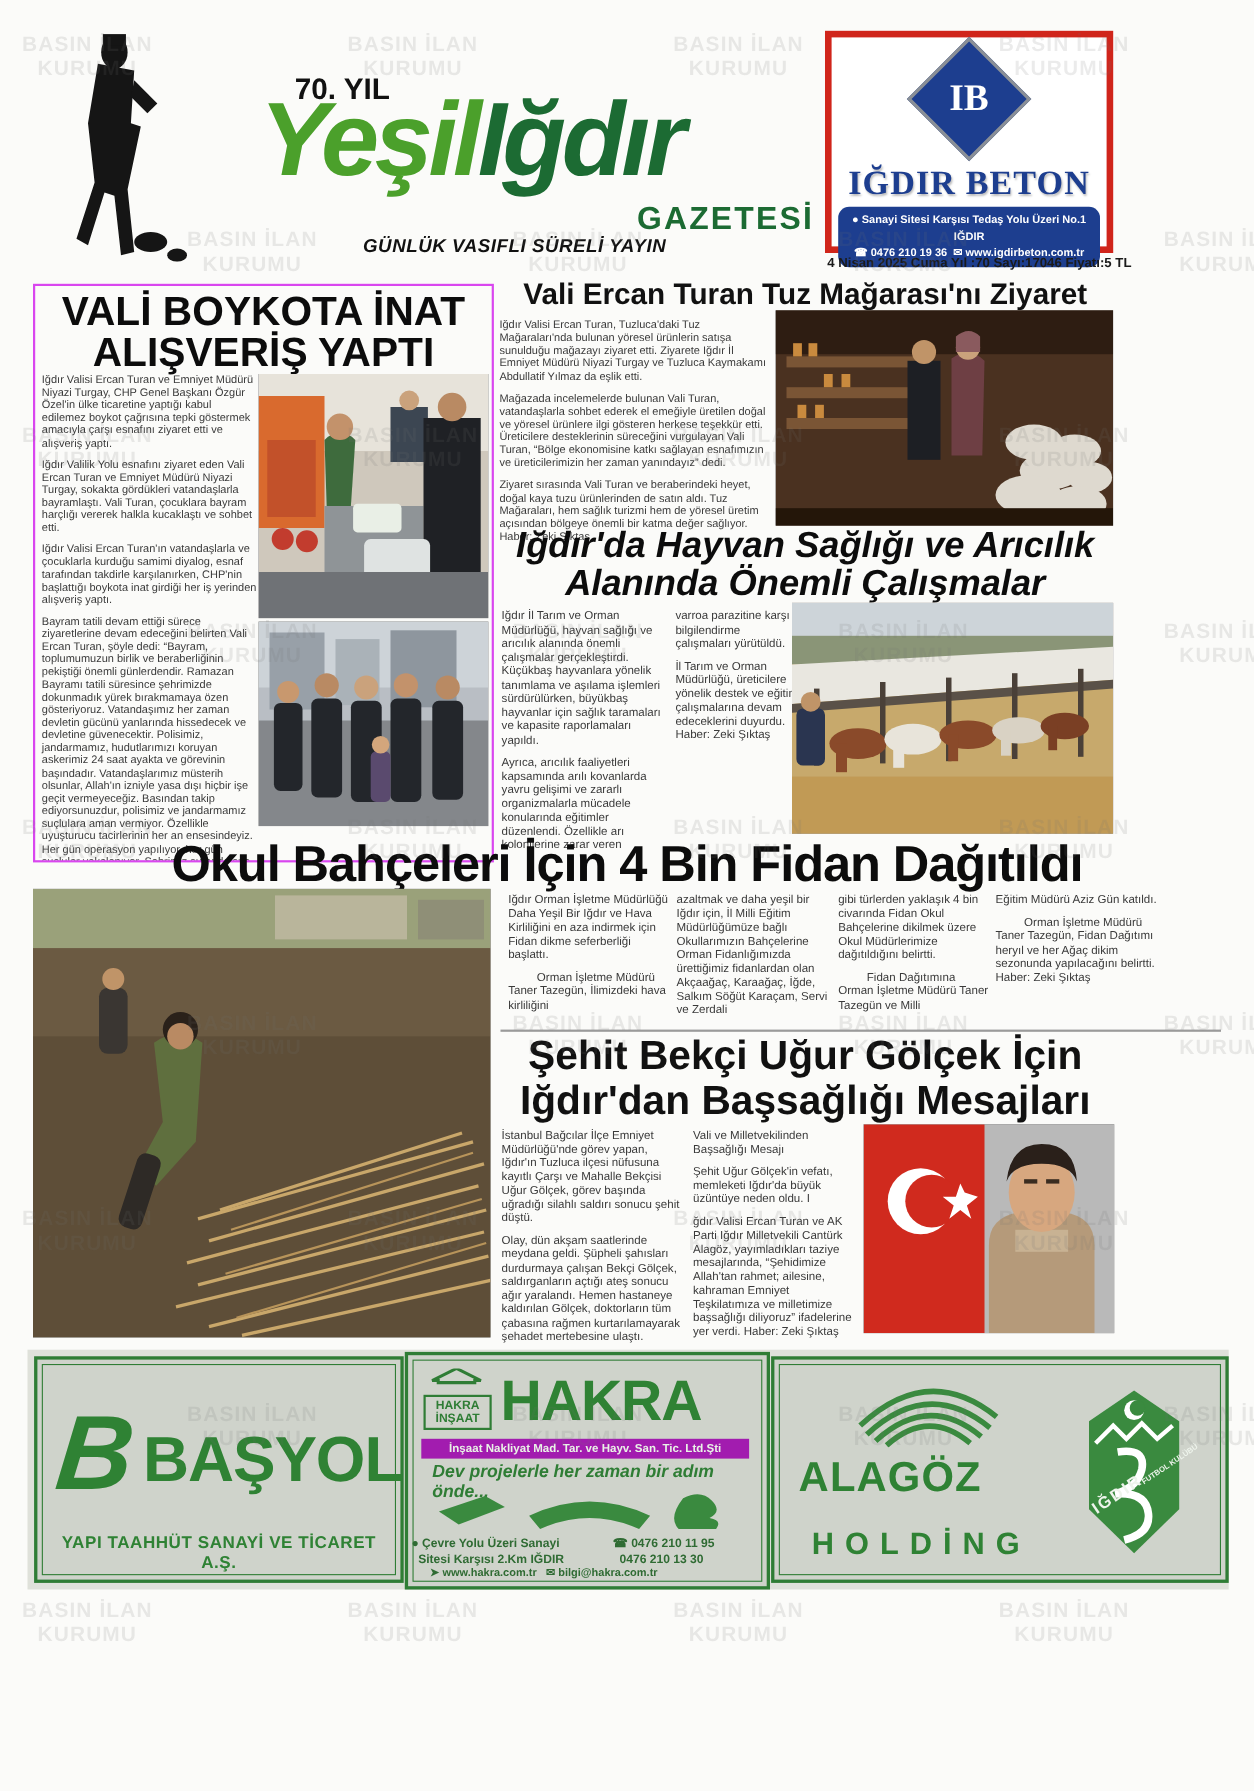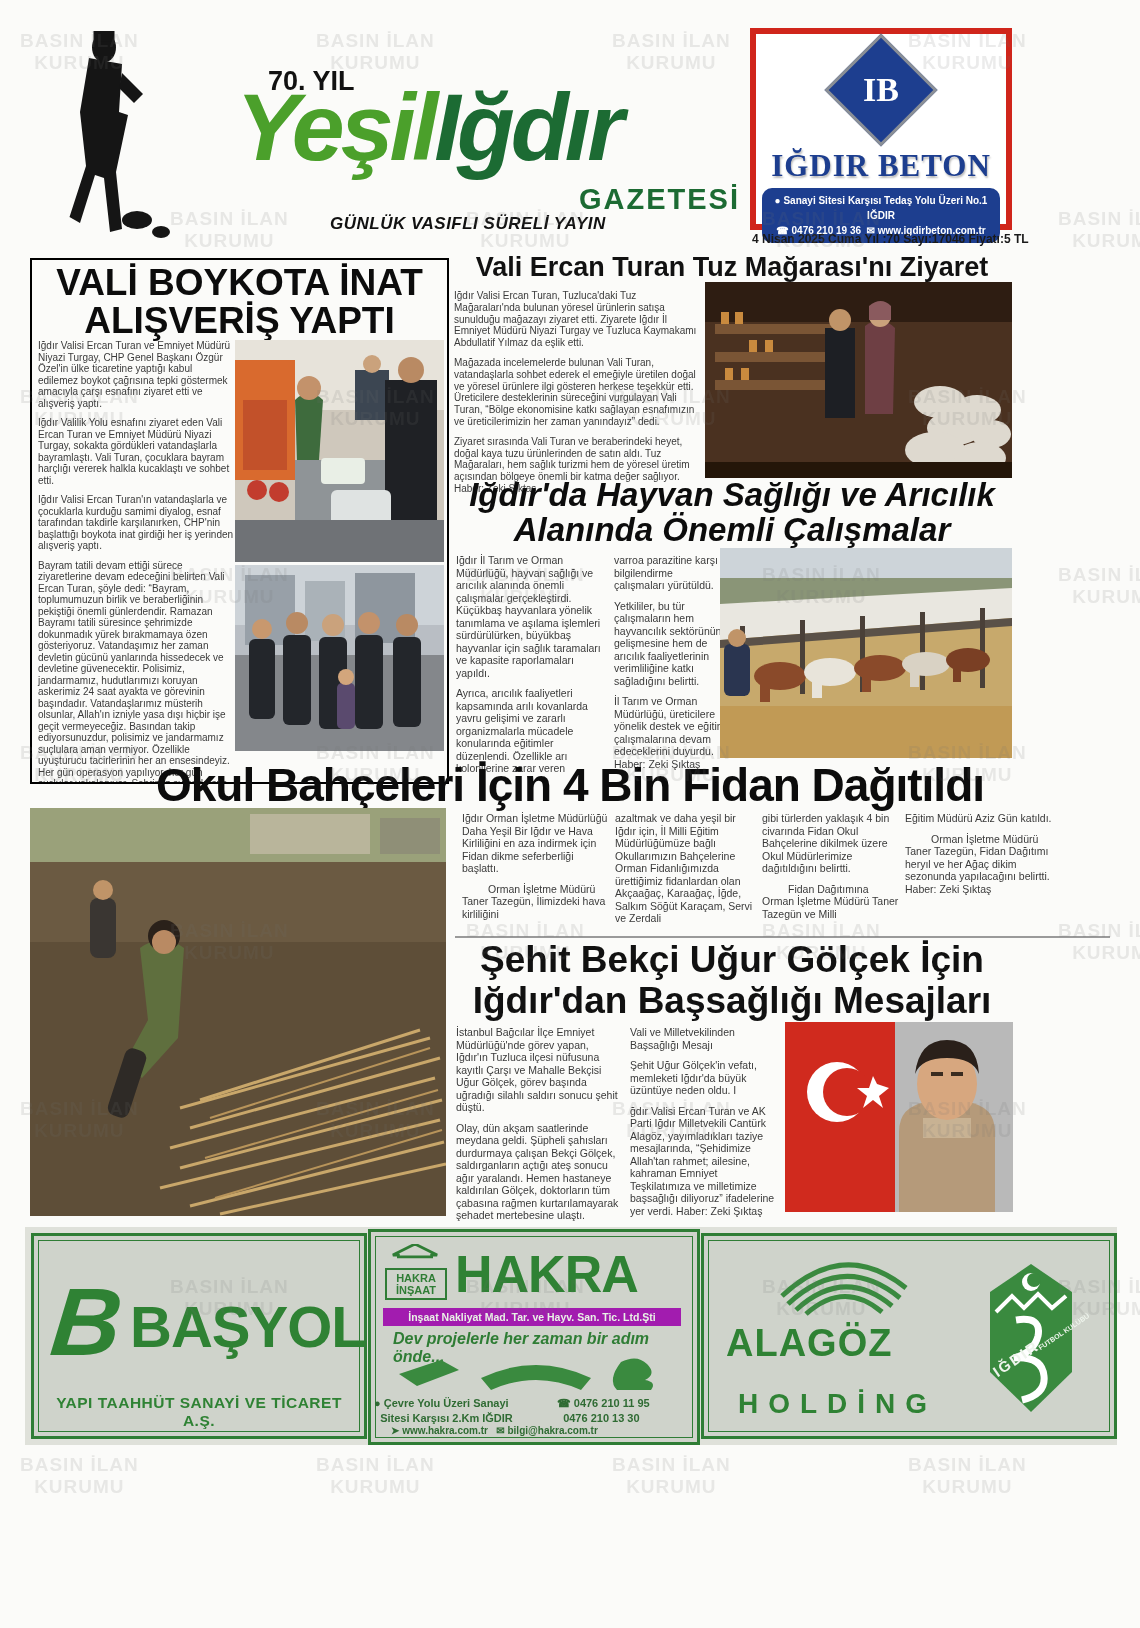--- a/index.html
+++ b/index.html
@@ -92,21 +92,21 @@
       <span>Sanayi Sitesi Karşısı Tedaş Yolu Üzeri No.1 IĞDIR</span><br>
       <span>☎</span>
       <span>0476 210 19 36</span>
       &nbsp;<span>✉</span>
       <span>www.igdirbeton.com.tr</span>
     </div>
   </div>
 
   <div class="abs dateline" style="left:752px;top:232px;">4  Nisan   2025   Cuma  Yıl :70   Sayı:17046   Fiyatı:5 TL</div>
 
-  <section class="abs" style="left:30px;top:258px;width:415px;height:522px;border:2px solid #000000;overflow:hidden;">
+  <section class="abs" style="left:30px;top:258px;width:415px;height:522px;border:2px solid #d946ef;overflow:hidden;">
     <div class="h-boykot" style="margin-top:4px;">VALİ BOYKOTA İNAT</div>
     <div class="h-boykot">ALIŞVERİŞ YAPTI</div>
     <div class="col body-text" style="left:6px;top:80px;width:196px;">
       <p>Iğdır Valisi Ercan Turan ve Emniyet Müdürü Niyazi Turgay, CHP Genel Başkanı Özgür Özel'in ülke ticaretine yaptığı kabul edilemez boykot çağrısına tepki göstermek amacıyla çarşı esnafını ziyaret etti ve alışveriş yaptı.</p>
       <p>Iğdır Valilik Yolu esnafını ziyaret eden Vali Ercan Turan ve Emniyet Müdürü Niyazi Turgay, sokakta gördükleri vatandaşlarla bayramlaştı. Vali Turan, çocuklara bayram harçlığı vererek halkla kucaklaştı ve sohbet etti.</p>
       <p>Iğdır Valisi Ercan Turan'ın vatandaşlarla ve çocuklarla kurduğu samimi diyalog, esnaf tarafından takdirle karşılanırken, CHP'nin başlattığı boykota inat girdiği her iş yerinden alışveriş yaptı.</p>
       <p>Bayram tatili devam ettiği sürece ziyaretlerine devam edeceğini belirten Vali Ercan Turan, şöyle dedi: “Bayram, toplumumuzun birlik ve beraberliğinin pekiştiği önemli günlerdendir. Ramazan Bayramı tatili süresince şehrimizde dokunmadık yürek bırakmamaya özen gösteriyoruz. Vatandaşımız her zaman devletin gücünü yanlarında hissedecek ve devletine güvenecektir. Polisimiz, jandarmamız, hudutlarımızı koruyan askerimiz 24 saat ayakta ve görevinin başındadır. Vatandaşlarımız müsterih olsunlar, Allah'ın izniyle yasa dışı hiçbir işe geçit vermeyeceğiz. Basından takip ediyorsunuzdur, polisimiz ve jandarmamız suçlulara aman vermiyor. Özellikle uyuşturucu tacirlerinin her an ensesindeyiz. Her gün operasyon yapılıyor, her gün suçlular yakalanıyor. Şehrimiz şu anda suç oranının en az yaşandığı illerden birisidir. Bunun devamlılığını sağlamak ve her geçen gün daha da aşağıya çekmek için çalışmalarımızı aralıksız sürdüreceğiz.” Haber: Ebulfez Şıktaş</p>
     </div>
 
     <div class="photo" style="left:203px;top:80px;width:209px;height:222px;left:203px;">
@@ -201,21 +201,20 @@
 
   <section class="abs" style="left:452px;top:478px;width:560px;height:282px;">
     <div class="h-hayvan">Iğdır'da Hayvan Sağlığı ve Arıcılık</div>
     <div class="h-hayvan">Alanında Önemli Çalışmalar</div>
     <div class="col col-s body-text" style="left:4px;top:76px;width:150px;">
       <p>Iğdır İl Tarım ve Orman Müdürlüğü, hayvan sağlığı ve arıcılık alanında önemli çalışmalar gerçekleştirdi. Küçükbaş hayvanlara yönelik tanımlama ve aşılama işlemleri sürdürülürken, büyükbaş hayvanlar için sağlık taramaları ve kapasite raporlamaları yapıldı.</p>
       <p>Ayrıca, arıcılık faaliyetleri kapsamında arılı kovanlarda yavru gelişimi ve zararlı organizmalarla mücadele konularında eğitimler düzenlendi. Özellikle arı kolonilerine zarar veren</p>
     </div>
     <div class="col col-s body-text" style="left:162px;top:76px;width:112px;">
       <p>varroa parazitine karşı bilgilendirme çalışmaları yürütüldü.</p>
-      <p>Yetkililer, bu tür çalışmaların hem hayvancılık sektörünün gelişmesine hem de arıcılık faaliyetlerinin verimliliğine katkı sağladığını belirtti.</p>
       <p>İl Tarım ve Orman Müdürlüğü, üreticilere yönelik destek ve eğitim çalışmalarına devam edeceklerini duyurdu. Haber: Zeki Şıktaş</p>
     </div>
     <div class="photo" style="left:268px;top:70px;width:292px;height:210px;">
       <svg viewBox="0 0 292 210" preserveAspectRatio="none">
         <rect width="292" height="210" fill="#c7a96c"></rect>
         <rect x="0" y="0" width="292" height="46" fill="#cdd4d9"></rect>
         <rect x="0" y="30" width="292" height="26" fill="#8a9577"></rect>
         <polygon points="0,56 292,40 292,70 0,92" fill="#e9e7e0"></polygon>
         <polygon points="0,92 292,70 292,78 0,100" fill="#5a5148"></polygon>
         <g fill="#4a4038">

